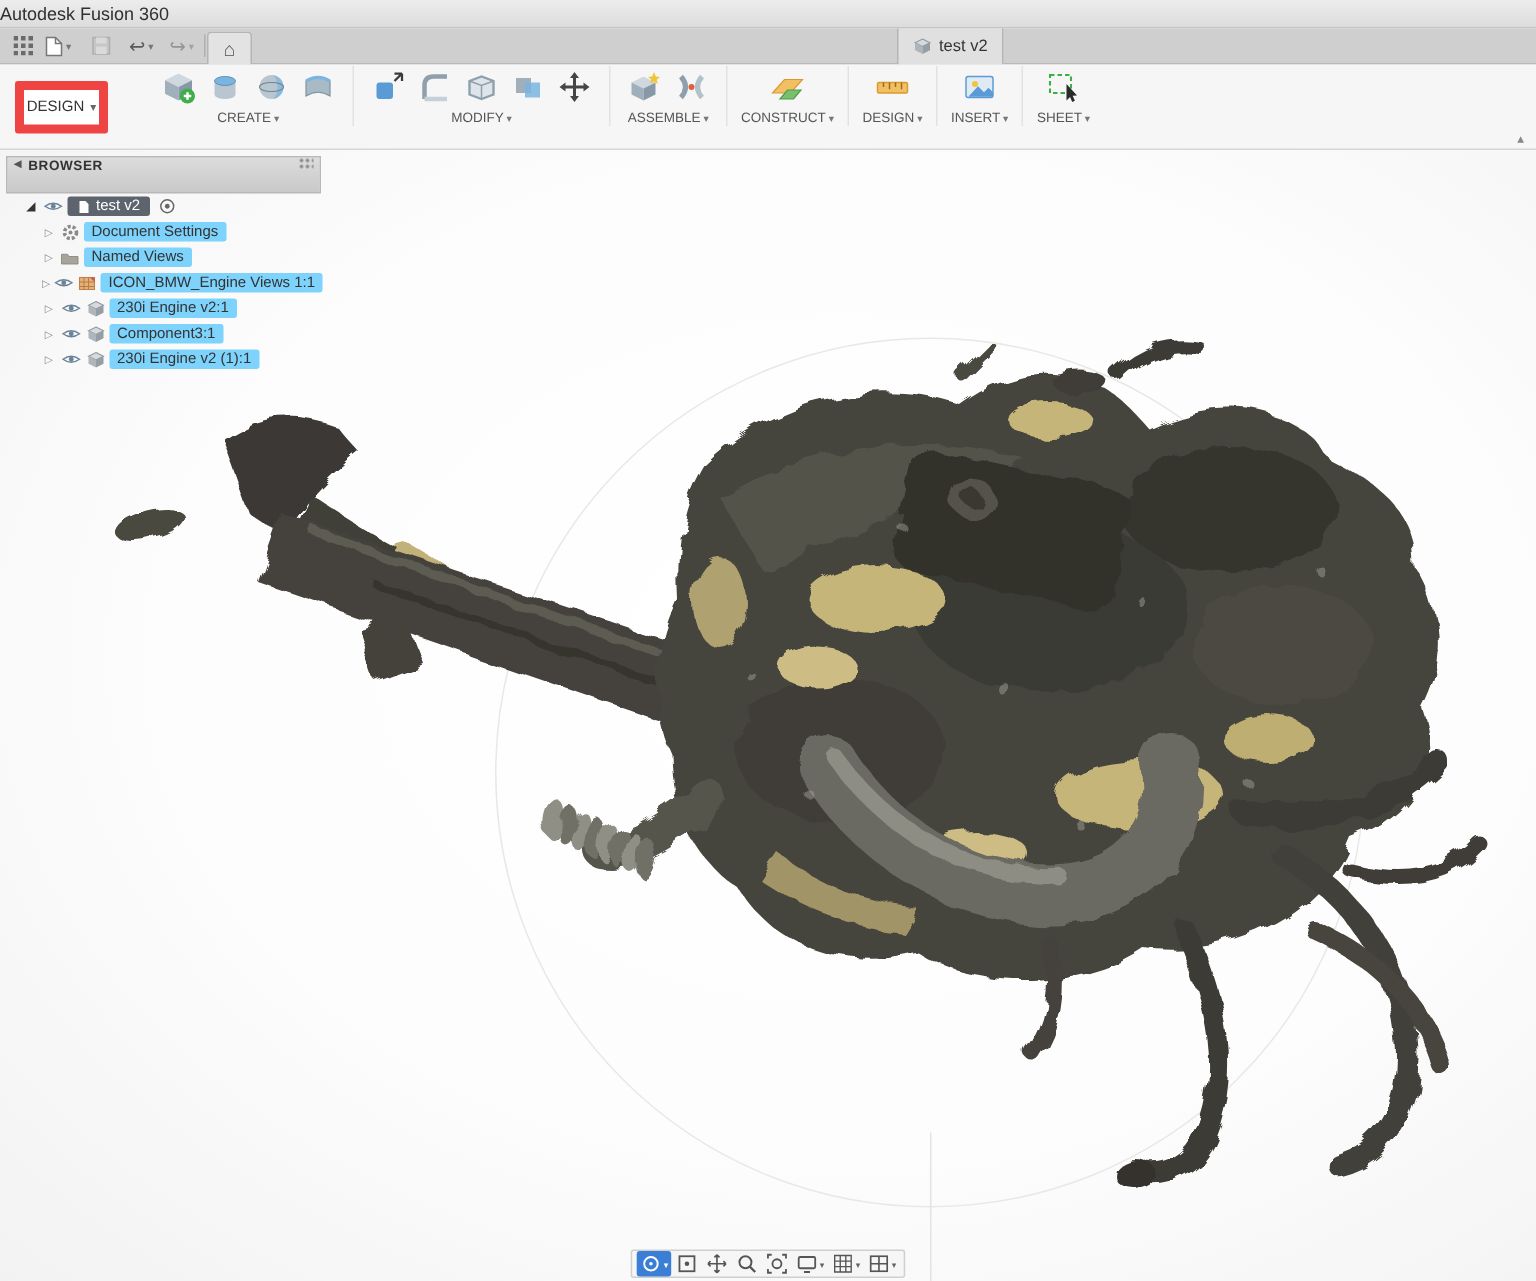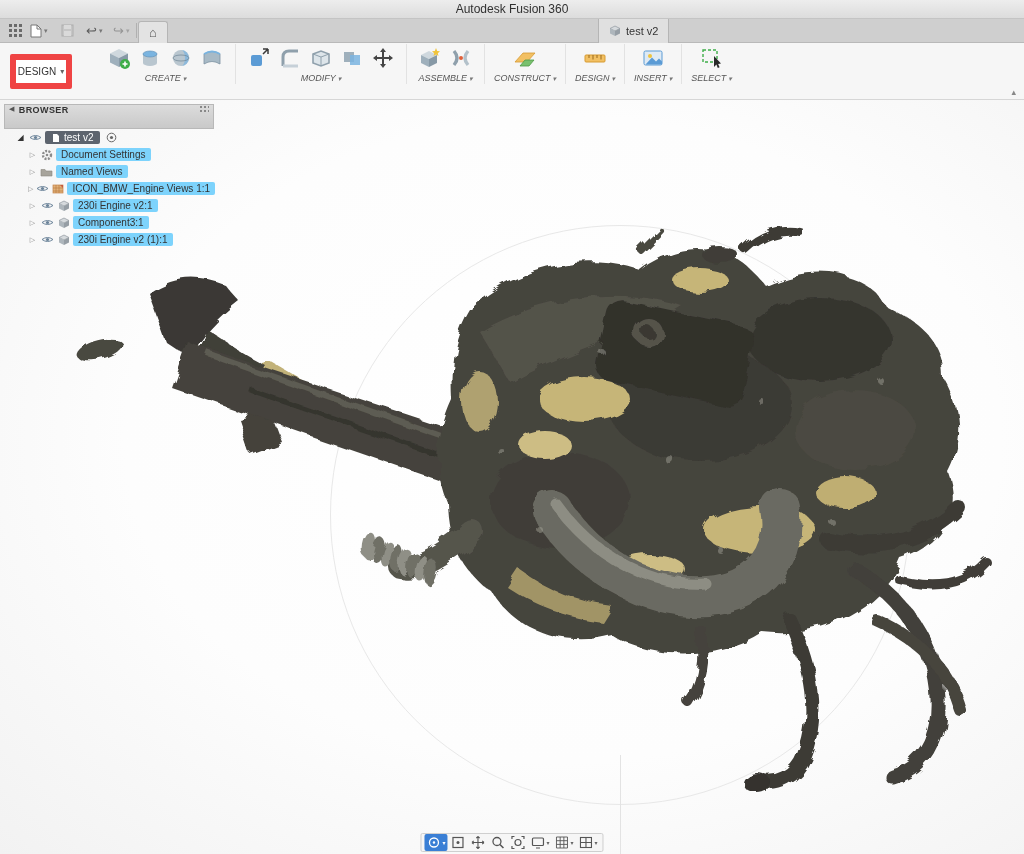--- a/index.html
+++ b/index.html
@@ -1,21 +1,21 @@
 <!DOCTYPE html>
 <html><head>
 <meta charset="utf-8">
 <style>
   * { margin:0; padding:0; box-sizing:border-box; }
   html,body { width:1024px; height:854px; overflow:hidden; font-family:"Liberation Sans", sans-serif; background:#fff; user-select:none; }
 
   
   .titlebar { position:absolute; top:0; left:0; width:1024px; height:19px;
     background:linear-gradient(#ededed,#dcdcdc); border-bottom:1px solid #c4c4c4;
-    text-align:center; font-size:12px; line-height:19px; color:#303030; }
+    font-size:12px; line-height:19px; color:#303030; }
 
   
   .quickbar { position:absolute; top:19px; left:0; width:1024px; height:24px;
     background:#cfcfcf; border-bottom:1px solid #b9b9b9; }
   .qb-icon { position:absolute; top:0; height:23px; display:flex; align-items:center; gap:2px;
     color:#5a5a5a; font-size:13px; padding:0 3px; }
   .qb-caret { font-size:7px; color:#777; }
   .qb-sep { position:absolute; top:4px; width:1px; height:15px; background:#b0b0b0; }
   .home-tab { position:absolute; left:138px; top:2px; height:22px; padding:0 10px;
     background:#e3e3e3; border:1px solid #b5b5b5; border-bottom:none;
@@ -29,21 +29,21 @@
     background:#f6f6f6; border-bottom:1px solid #d6d6d6; }
   .design-btn { position:absolute; left:10px; top:11px; width:62px; height:35px;
     background:#fff; border:6px solid #ef4444; border-radius:2px;
     font-size:10px; color:#333; display:flex; align-items:center; justify-content:center; gap:4px; cursor:pointer; }
   .design-btn::after { content:"▾"; font-size:8px; color:#666; }
   .ribbon-main { position:absolute; left:96px; top:0; }
   .tabs-row { display:flex; gap:0; height:17px; align-items:flex-end; }
   .rtab { font-size:10px; color:#4a4a4a; padding:2px 13px 1px 13px; cursor:pointer; letter-spacing:.2px; }
   .rtab.active { color:#1273b4; border-bottom:2px solid #1273b4; font-weight:bold; }
   .groups-row { display:flex; height:40px; margin-top:1px; }
-  .rgroup { display:flex; flex-direction:column; align-items:center; padding:0 9px; border-right:1px solid #e2e2e2;font-style:italic; }
+  .rgroup { display:flex; flex-direction:column; align-items:center; padding:0 9px; border-right:1px solid #e2e2e2; }
   .rgroup:last-child { border-right:none; }
   .g-icons { display:flex; gap:3px; align-items:center; height:28px; }
   .tool { width:28px; height:28px; display:flex; align-items:center; justify-content:center; border-radius:2px; cursor:pointer; }
   .g-label { font-size:9px; color:#555; margin-top:1px; cursor:pointer; }
   .g-label::after { content:" ▾"; font-size:7px; color:#777; }
   .ribbon-collapse { position:absolute; right:8px; bottom:2px; font-size:9px; color:#888; cursor:pointer; }
 
   
   .viewport { position:absolute; top:100px; left:0; width:1024px; height:754px;
     background:radial-gradient(ellipse at 55% 45%, #ffffff 0%, #fdfdfd 55%, #f2f2f2 100%); }
@@ -272,21 +272,21 @@
 
       <div class="rgroup">
         <div class="g-icons">
           <span class="tool">
               <svg width="24" height="24">
                 <rect x="3" y="4" width="14" height="12" fill="none" stroke="#3fae49" stroke-dasharray="3 2" stroke-width="1.4"></rect>
                 <path d="M14 10 L14 21 L16.4 18.6 L17.8 22 L19.6 21.2 L18.1 17.9 L21 17.6 Z" fill="#2a2a2a"></path>
               </svg>
             </span>
         </div>
-        <div class="g-label"><span>SELECT</span></div>
+        <div class="g-label"><span>SHEET</span></div>
       </div>
 
     </div>
   </div>
   <div class="ribbon-collapse">▴</div>
 </div>
 
 <div class="viewport">
   <div class="orbit-circle"></div>
   <div class="axis-line"></div>

